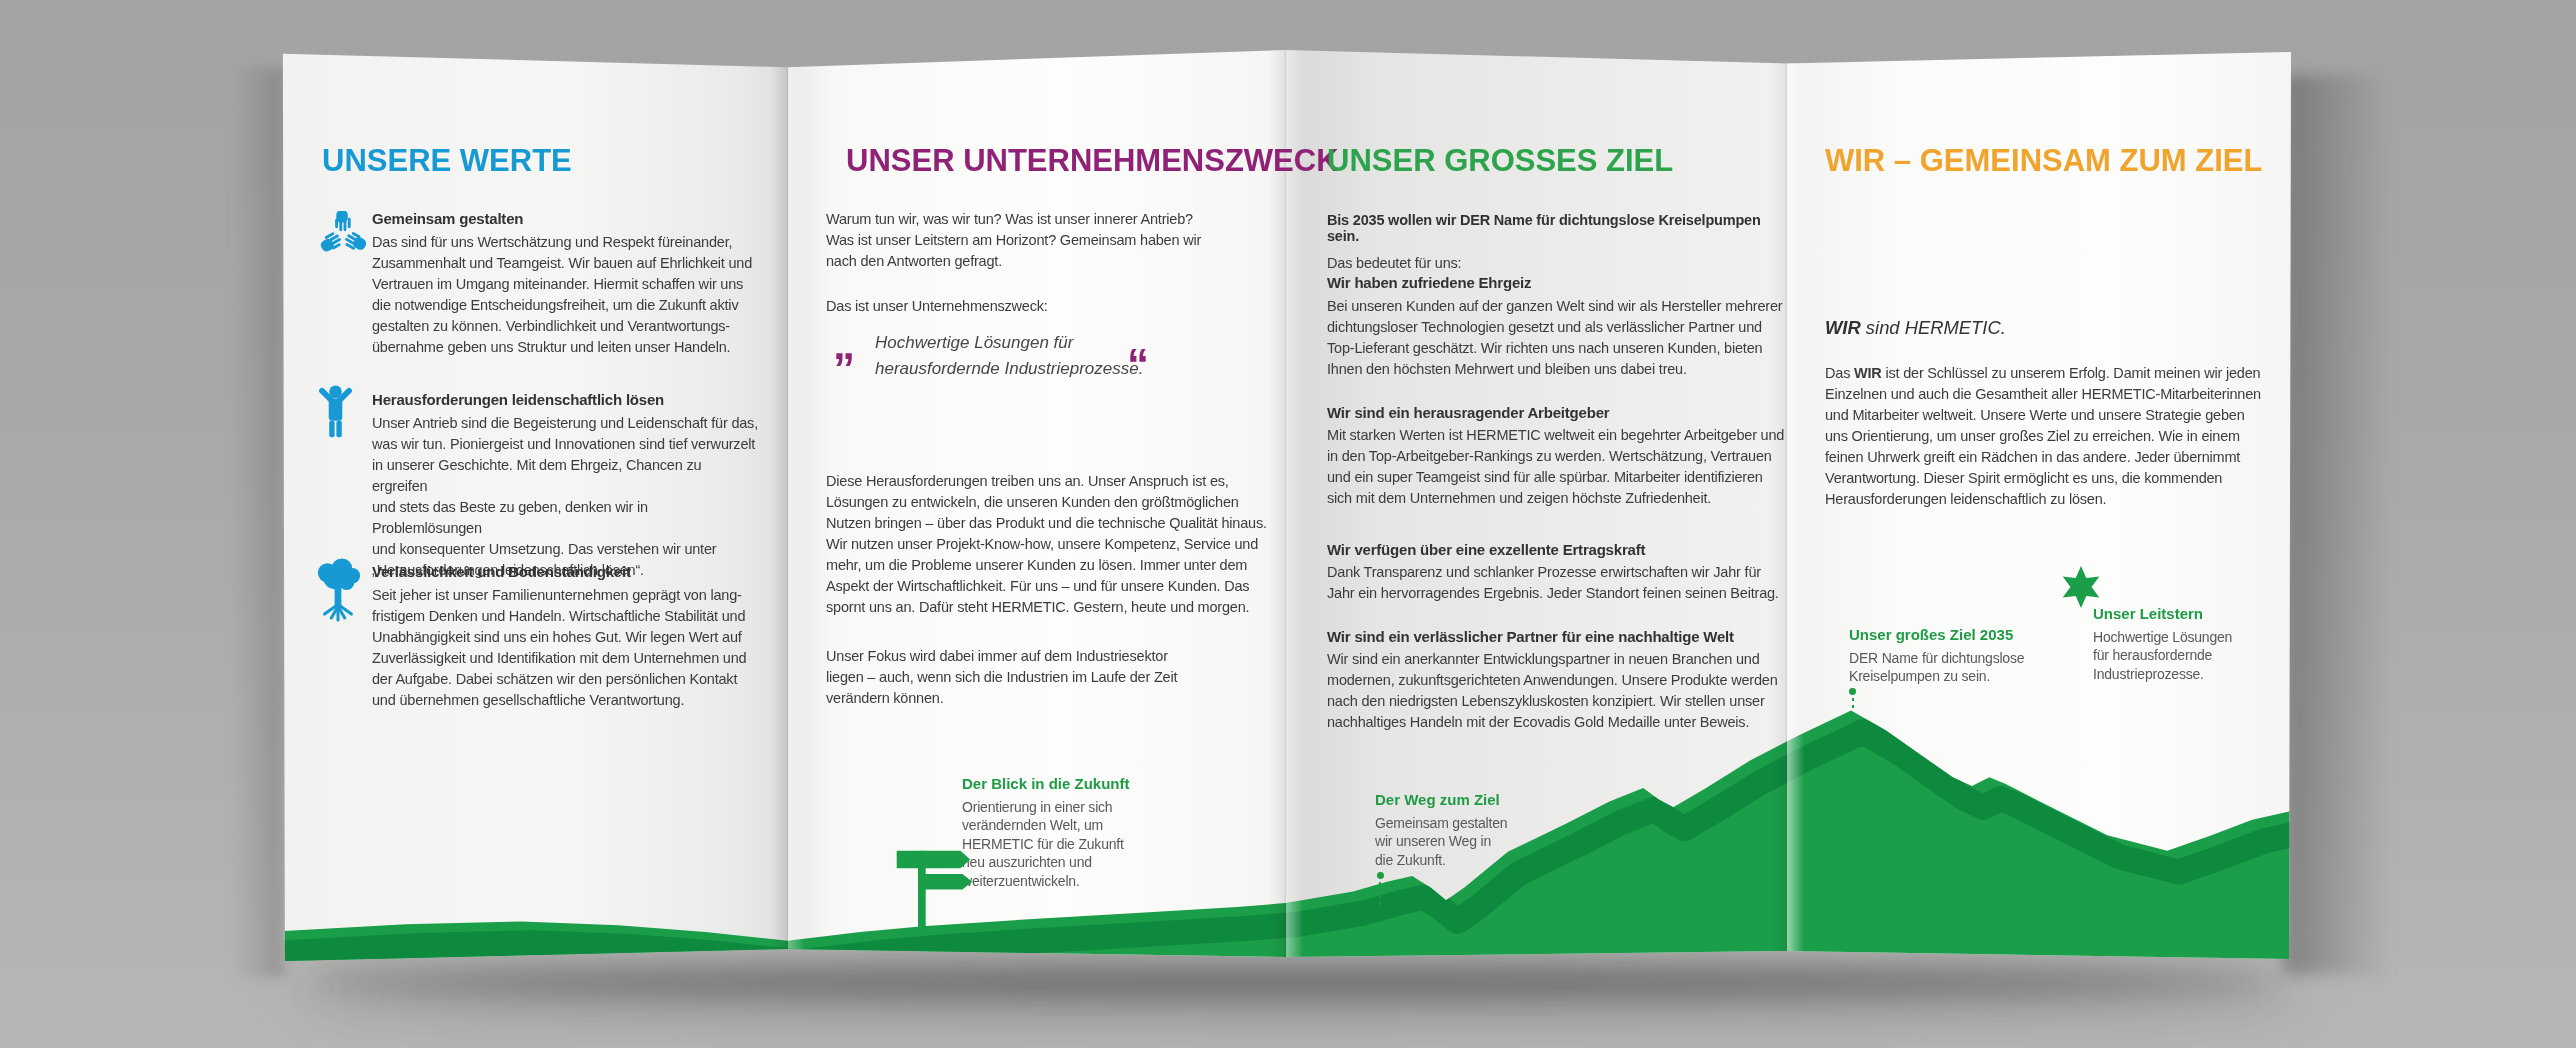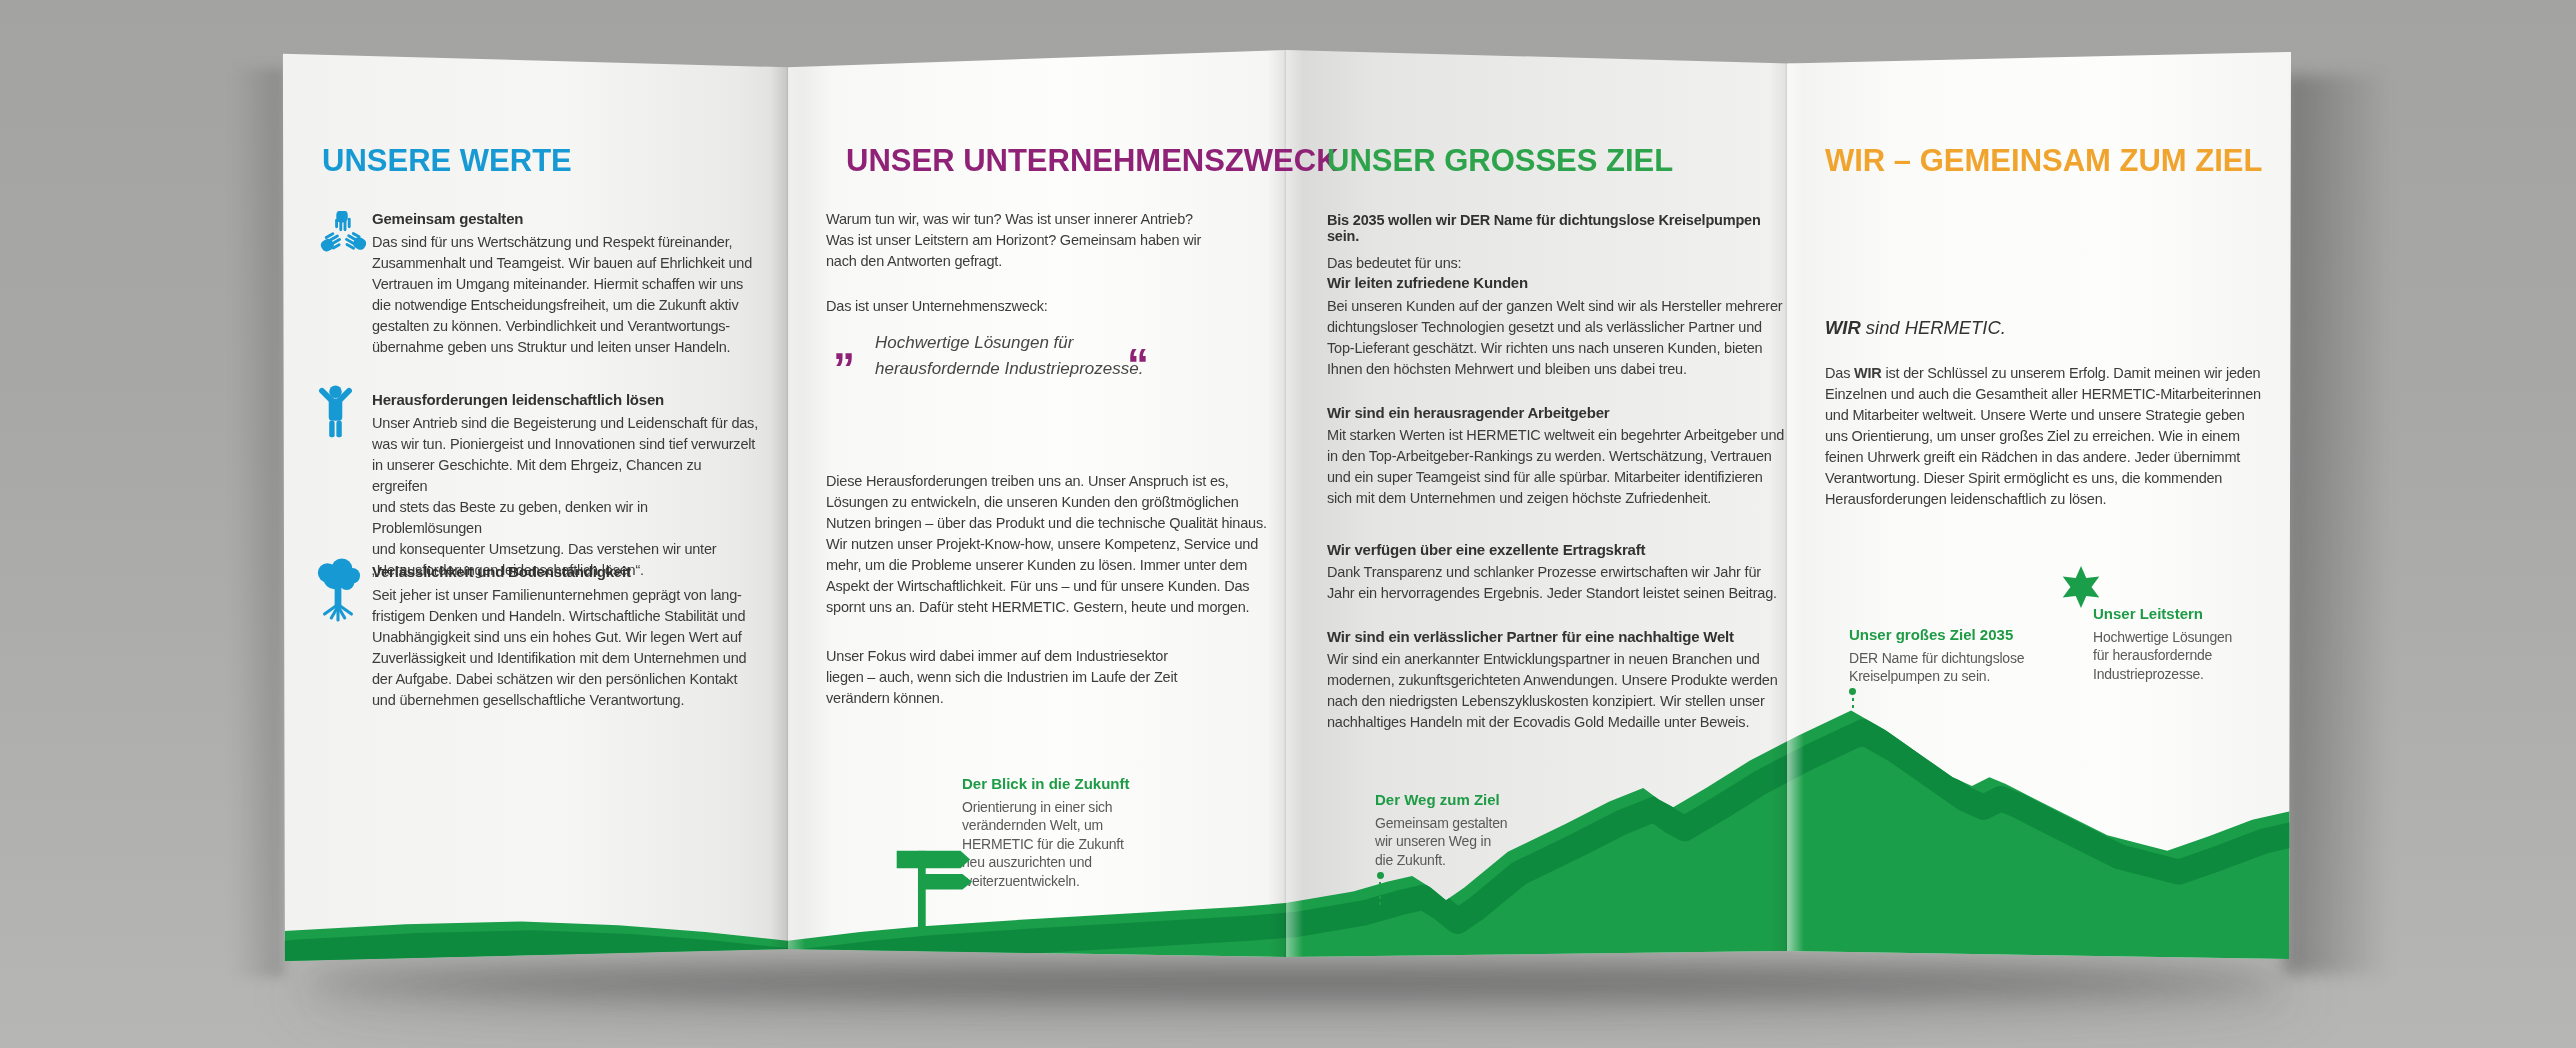--- a/index.html
+++ b/index.html
@@ -174,33 +174,33 @@
       <g fill="#1b9e49">
         <rect x="31" y="5" width="8" height="82"></rect>
         <polygon points="9,5 75,5 85,14 75,23 9,23"></polygon>
         <polygon points="33,29 77,29 87,37 77,45 33,45"></polygon>
       </g>
     </svg>
 
     <div class="abs panel-heading h-green" style="left:1046px;top:95px">UNSER GROSSES ZIEL</div>
     <div class="abs lead-bold" style="left:1046px;top:164px;width:464px">Bis 2035 wollen wir DER Name für dichtungslose Kreiselpumpen sein.</div>
     <div class="abs body-text" style="left:1046px;top:205px;width:464px">Das bedeutet für uns:</div>
-    <div class="abs b-title" style="left:1046px;top:226px">Wir leiten zufriedene Kunden</div>
+    <div class="abs b-title" style="left:1046px;top:226px">Wir haben zufriedene Ehrgeiz</div>
     <div class="abs body-text" style="left:1046px;top:248px;width:474px">Bei unseren Kunden auf der ganzen Welt sind wir als Hersteller mehrerer
 dichtungsloser Technologien gesetzt und als verlässlicher Partner und
 Top-Lieferant geschätzt. Wir richten uns nach unseren Kunden, bieten
 Ihnen den höchsten Mehrwert und bleiben uns dabei treu.</div>
     <div class="abs b-title" style="left:1046px;top:356px">Wir sind ein herausragender Arbeitgeber</div>
     <div class="abs body-text" style="left:1046px;top:377px;width:474px">Mit starken Werten ist HERMETIC weltweit ein begehrter Arbeitgeber und
 in den Top-Arbeitgeber-Rankings zu werden. Wertschätzung, Vertrauen
 und ein super Teamgeist sind für alle spürbar. Mitarbeiter identifizieren
 sich mit dem Unternehmen und zeigen höchste Zufriedenheit.</div>
     <div class="abs b-title" style="left:1046px;top:493px">Wir verfügen über eine exzellente Ertragskraft</div>
     <div class="abs body-text" style="left:1046px;top:514px;width:474px">Dank Transparenz und schlanker Prozesse erwirtschaften wir Jahr für
-Jahr ein hervorragendes Ergebnis. Jeder Standort leistet seinen Beitrag.</div>
+Jahr ein hervorragendes Ergebnis. Jeder Standort feinen seinen Beitrag.</div>
     <div class="abs b-title" style="left:1046px;top:580px">Wir sind ein verlässlicher Partner für eine nachhaltige Welt</div>
     <div class="abs body-text" style="left:1046px;top:601px;width:474px">Wir sind ein anerkannter Entwicklungspartner in neuen Branchen und
 modernen, zukunftsgerichteten Anwendungen. Unsere Produkte werden
 nach den niedrigsten Lebenszykluskosten konzipiert. Wir stellen unser
 nachhaltiges Handeln mit der Ecovadis Gold Medaille unter Beweis.</div>
     <div class="abs ann-title" style="left:1094px;top:743px">Der Weg zum Ziel</div>
     <div class="abs ann-body" style="left:1094px;top:766px;width:164px">Gemeinsam gestalten
 wir unseren Weg in
 die Zukunft.</div>
     <div class="abs leader-dot" style="left:1096px;top:824px"></div>

